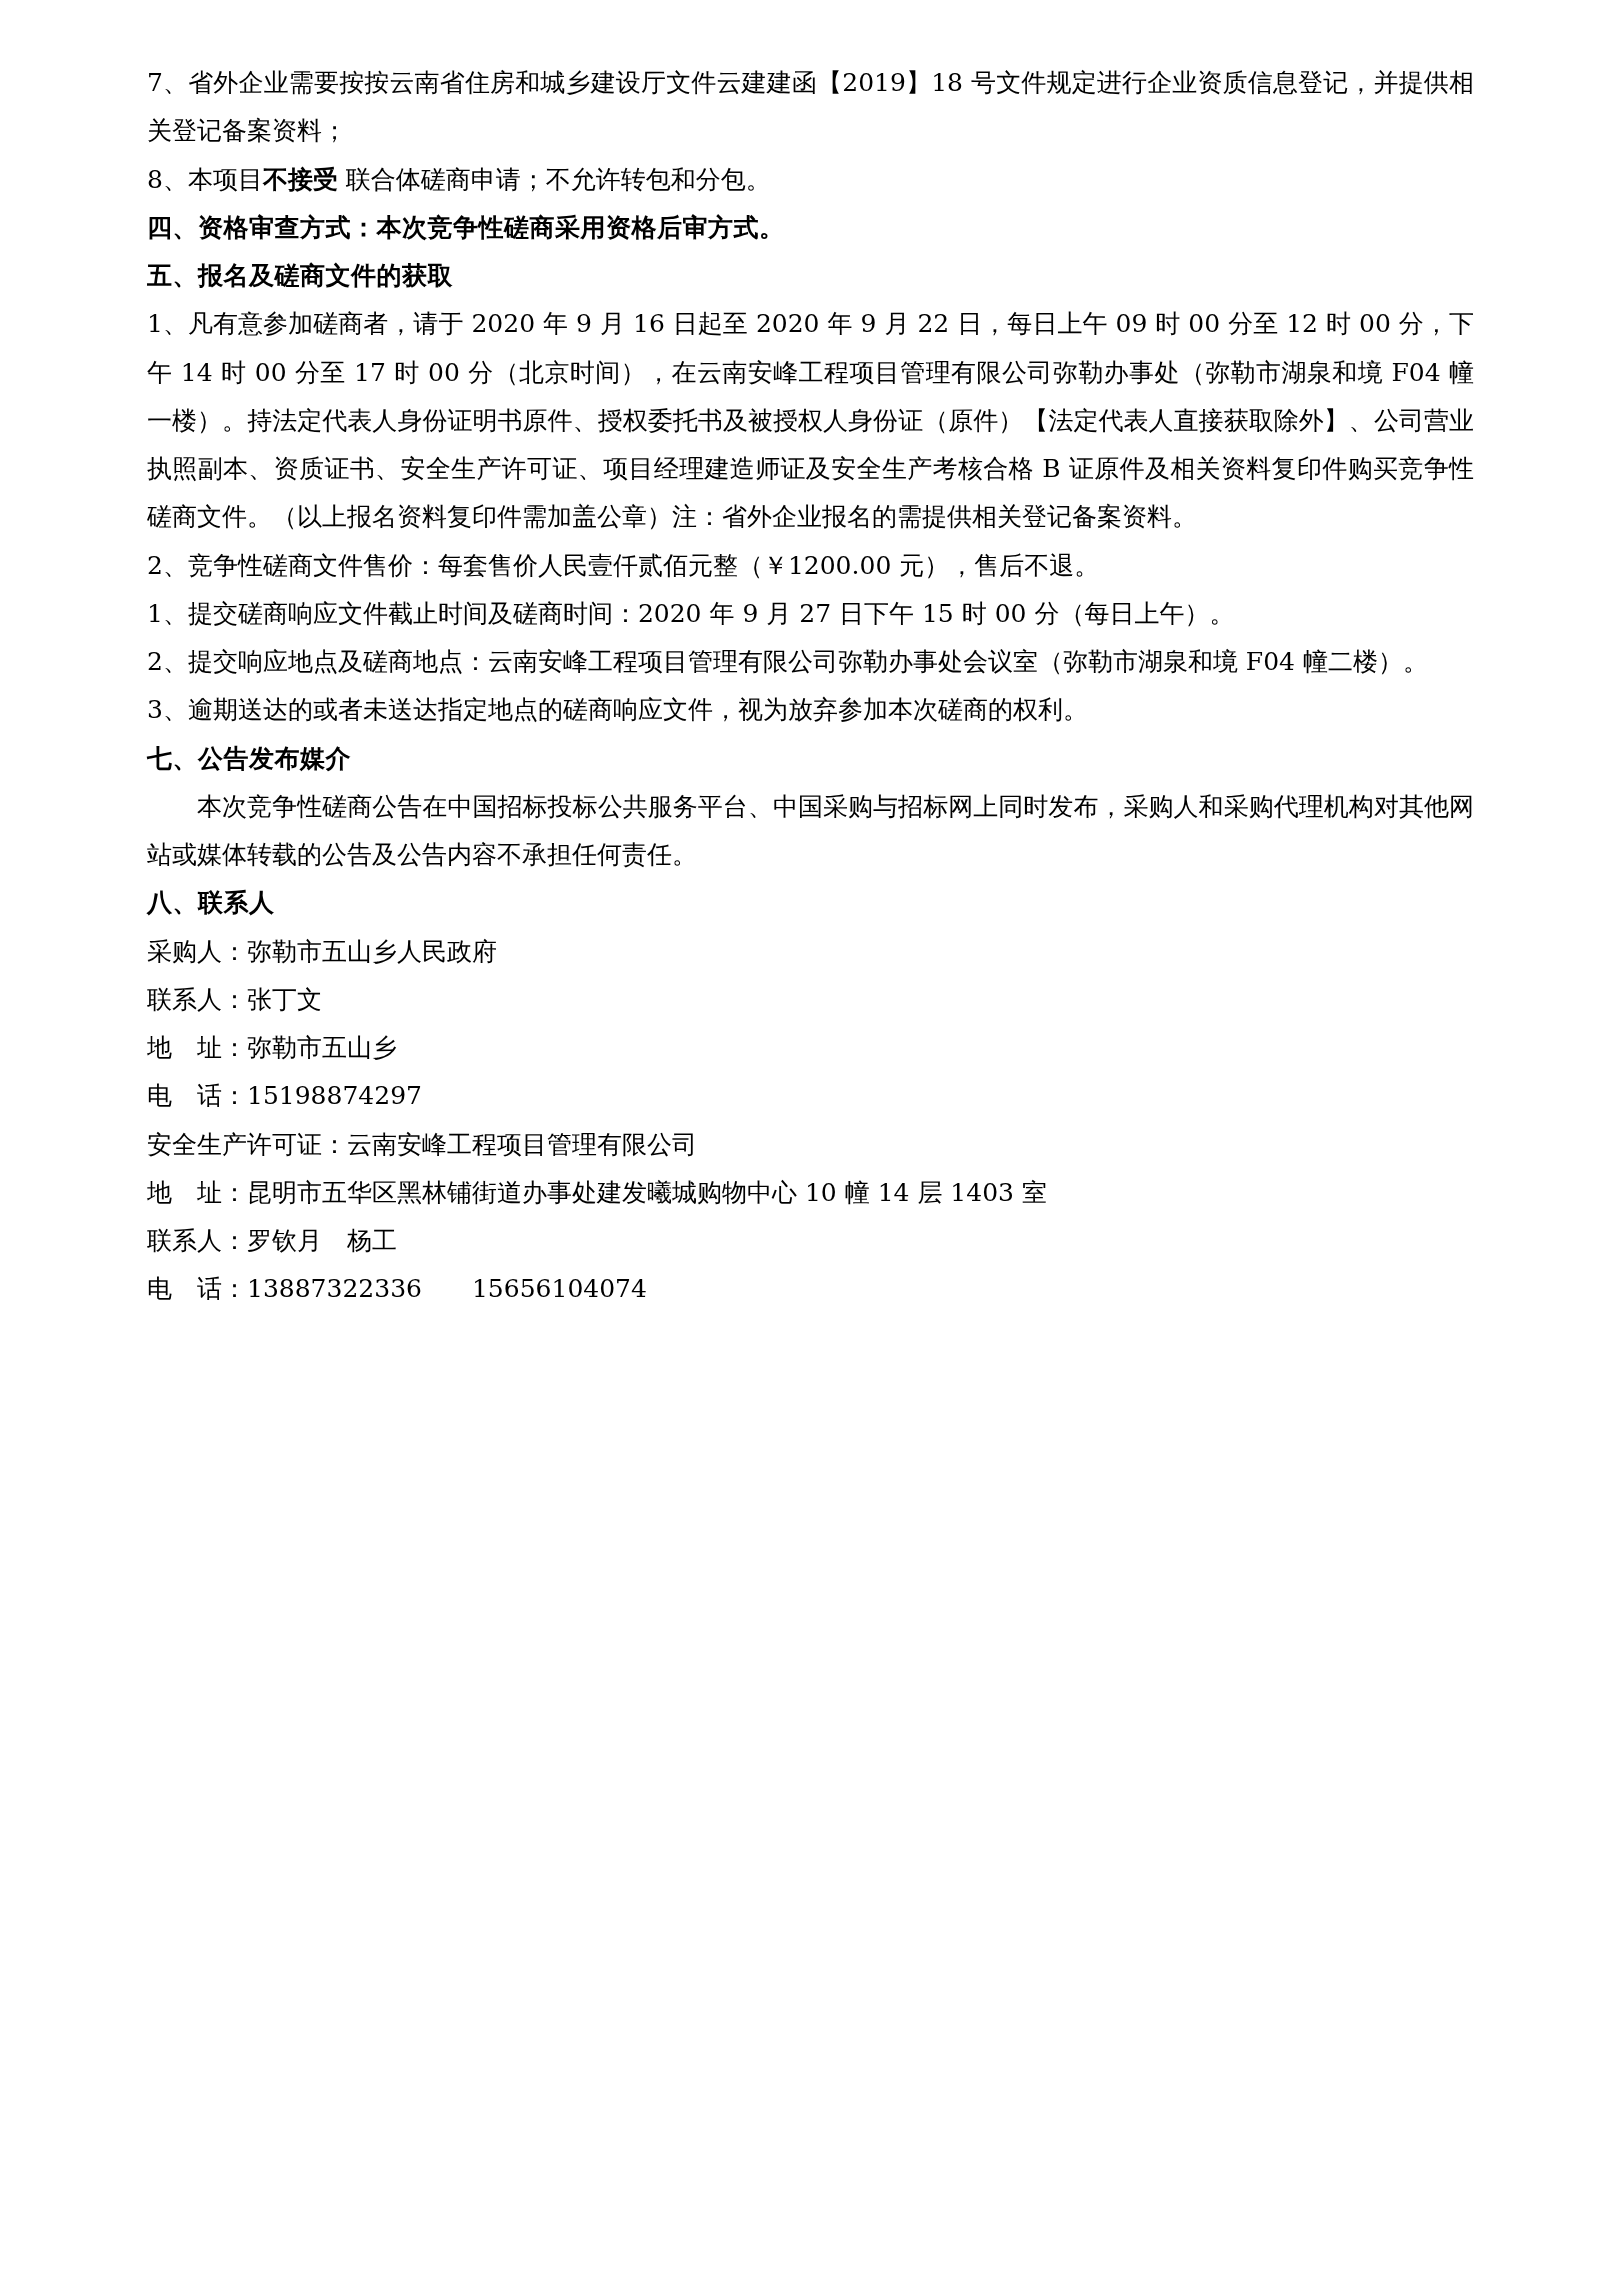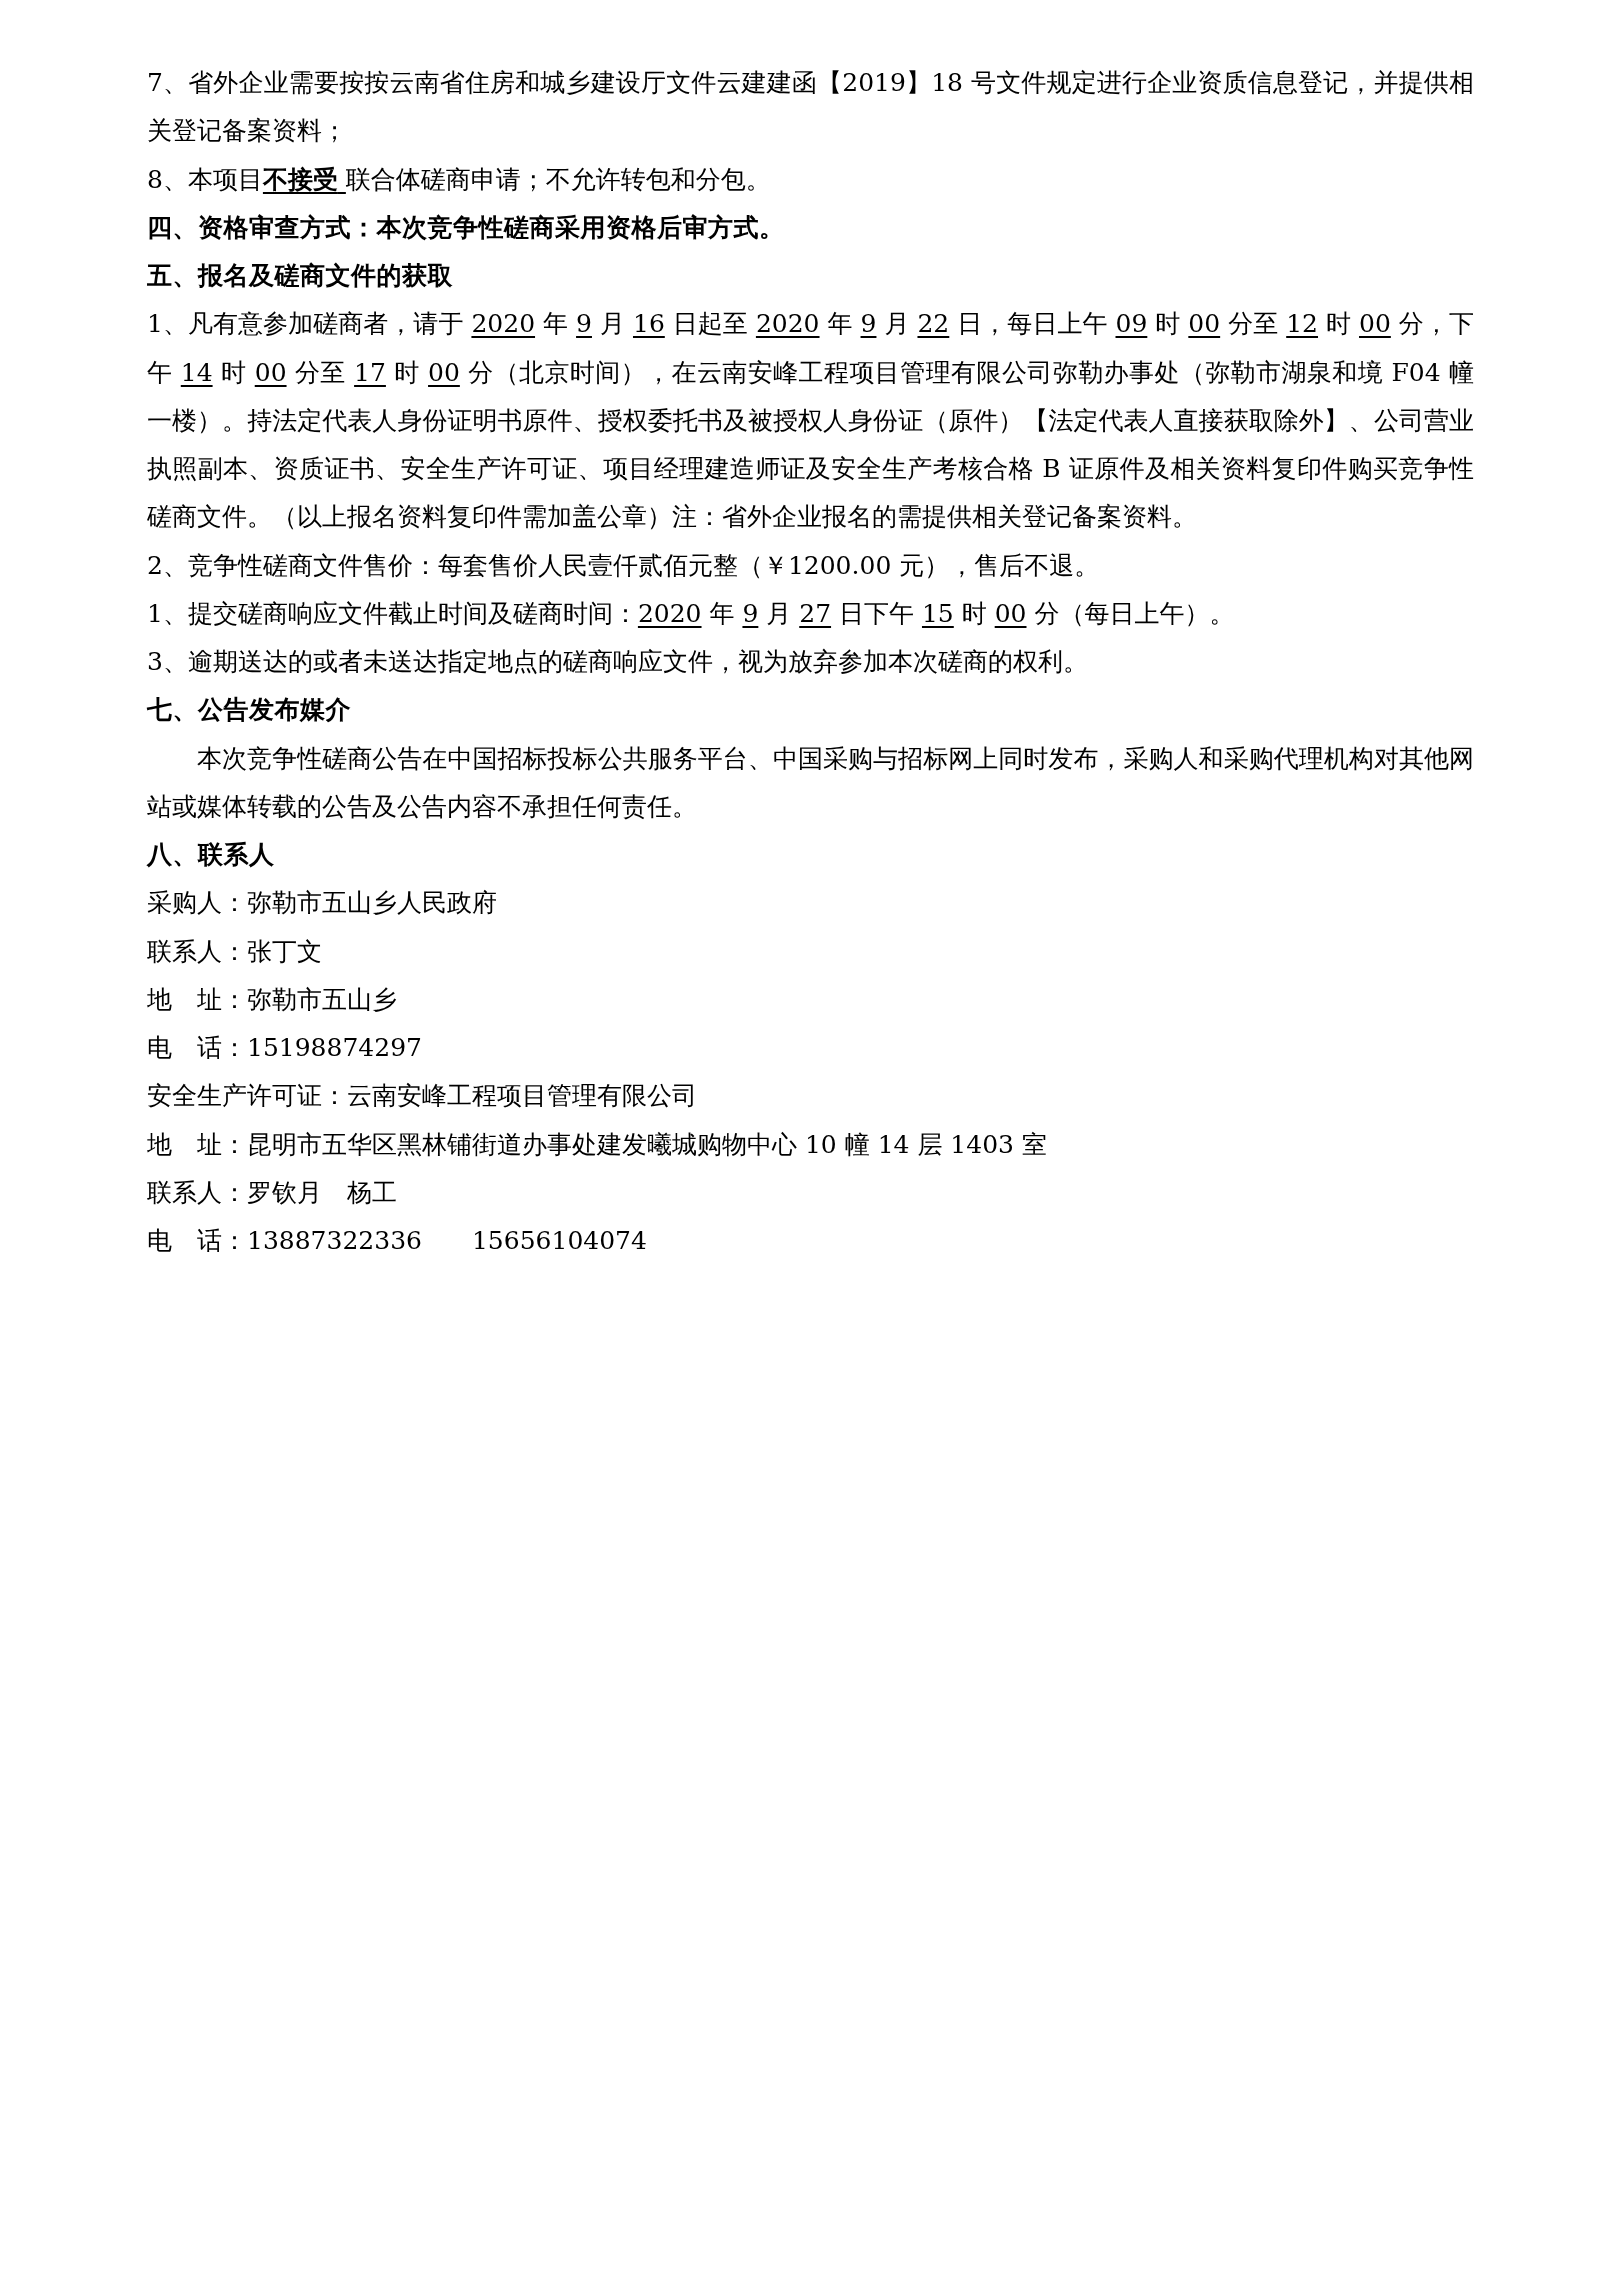--- a/index.html
+++ b/index.html
@@ -37,21 +37,20 @@
     font-weight: bold;
     letter-spacing: 0.5px;
   }
   .heading .hd-body {
     font-weight: bold;
   }
   .bold {
     font-weight: bold;
   }
   .uline {
-    text-decoration: underline;
     text-underline-offset: 3.9px;
   }
   .indent2 {
     text-indent: 2em;
   }
   .lat {
     font-family: "DejaVu Serif", "Liberation Serif", serif;
     margin-top: 36px;
   }
   .sp-label {
@@ -80,20 +79,21 @@
       <span>1、凡有意参加磋商者，请于 </span><span class="uline lat">2020</span><span> 年 </span><span class="uline lat">9</span><span> 月 </span><span class="uline lat">16</span><span> 日起至 </span><span class="uline lat">2020</span><span> 年 </span><span class="uline lat">9</span><span> 月 </span><span class="uline lat">22</span><span> 日，每日上午 </span><span class="uline lat">09</span><span> 时 </span><span class="uline lat">00</span><span> 分至 </span><span class="uline lat">12</span><span> 时 </span><span class="uline lat">00</span><span> 分，下午 </span><span class="uline lat">14</span><span> 时 </span><span class="uline lat">00</span><span> 分至 </span><span class="uline lat">17</span><span> 时 </span><span class="uline lat">00</span><span> 分（北京时间），在云南安峰工程项目管理有限公司弥勒办事处（弥勒市湖泉和境 F04 幢一楼）。持法定代表人身份证明书原件、授权委托书及被授权人身份证（原件）【法定代表人直接获取除外】、公司营业执照副本、资质证书、安全生产许可证、项目经理建造师证及安全生产考核合格 B 证原件及相关资料复印件购买竞争性磋商文件。（以上报名资料复印件需加盖公章）注：省外企业报名的需提供相关登记备案资料。</span>
     </p>
 
     <p class="para">2、竞争性磋商文件售价：每套售价人民壹仟贰佰元整（￥1200.00 元），售后不退。</p>
 
 
     <p class="para">
       <span>1、提交磋商响应文件截止时间及磋商时间：</span><span class="uline lat">2020</span><span> 年 </span><span class="uline lat">9</span><span> 月 </span><span class="uline lat">27</span><span> 日下午 </span><span class="uline lat">15</span><span> 时 </span><span class="uline lat">00</span><span> 分（每日上午）。</span>
     </p>
 
+    <p class="para">2、提交响应地点及磋商地点：云南安峰工程项目管理有限公司弥勒办事处会议室（弥勒市湖泉和境 F04 幢二楼）。</p>
 
     <p class="para">3、逾期送达的或者未送达指定地点的磋商响应文件，视为放弃参加本次磋商的权利。</p>
 
     <p class="para heading">七、公告发布媒介</p>
 
     <p class="para indent2">本次竞争性磋商公告在中国招标投标公共服务平台、中国采购与招标网上同时发布，采购人和采购代理机构对其他网站或媒体转载的公告及公告内容不承担任何责任。</p>
 
     <p class="para heading">八、联系人</p>
 
     <p class="para">

